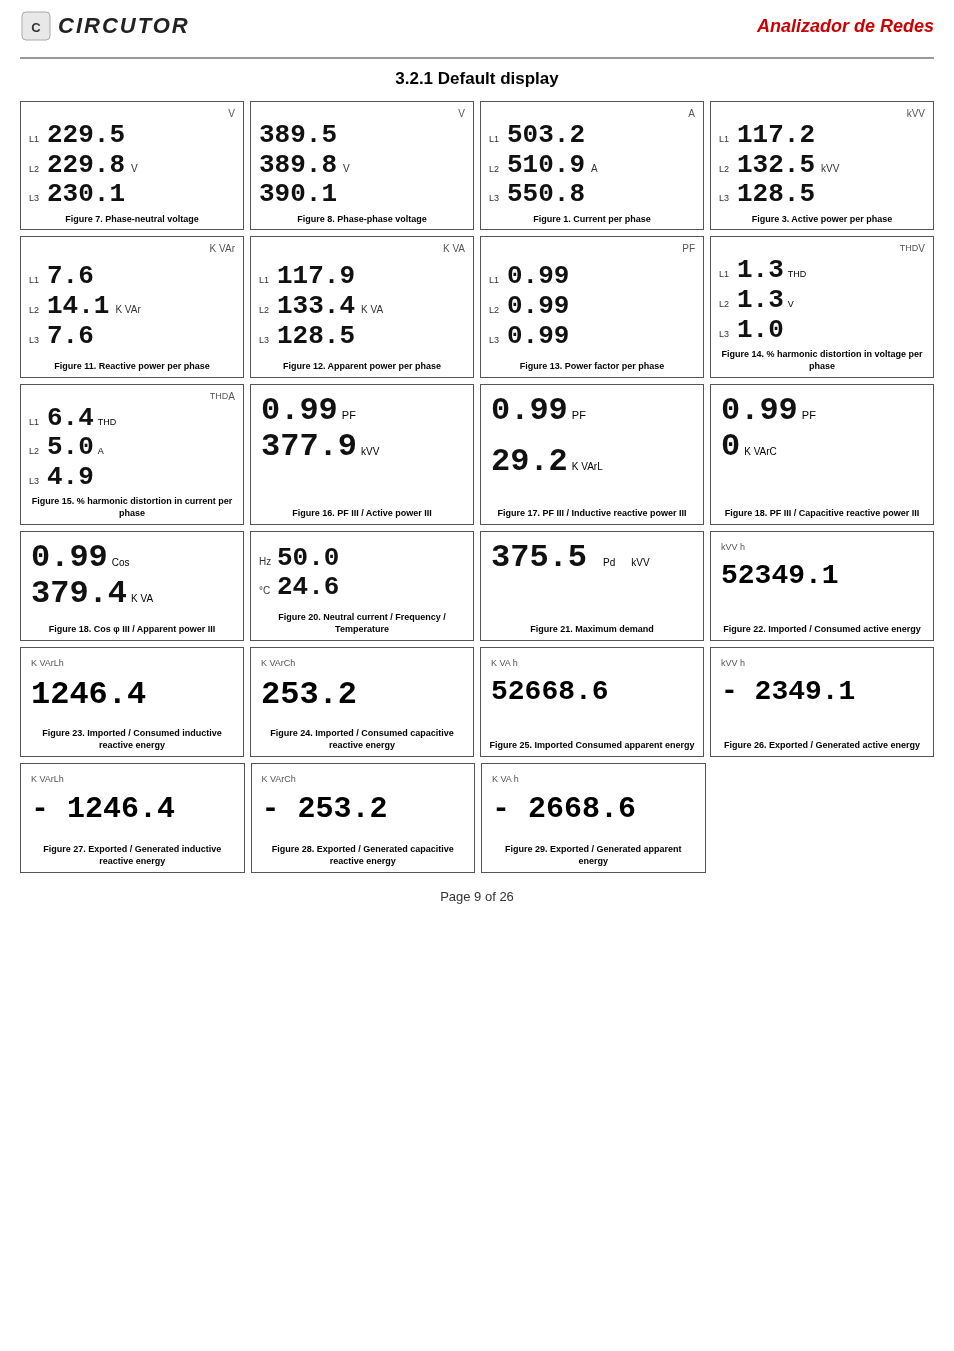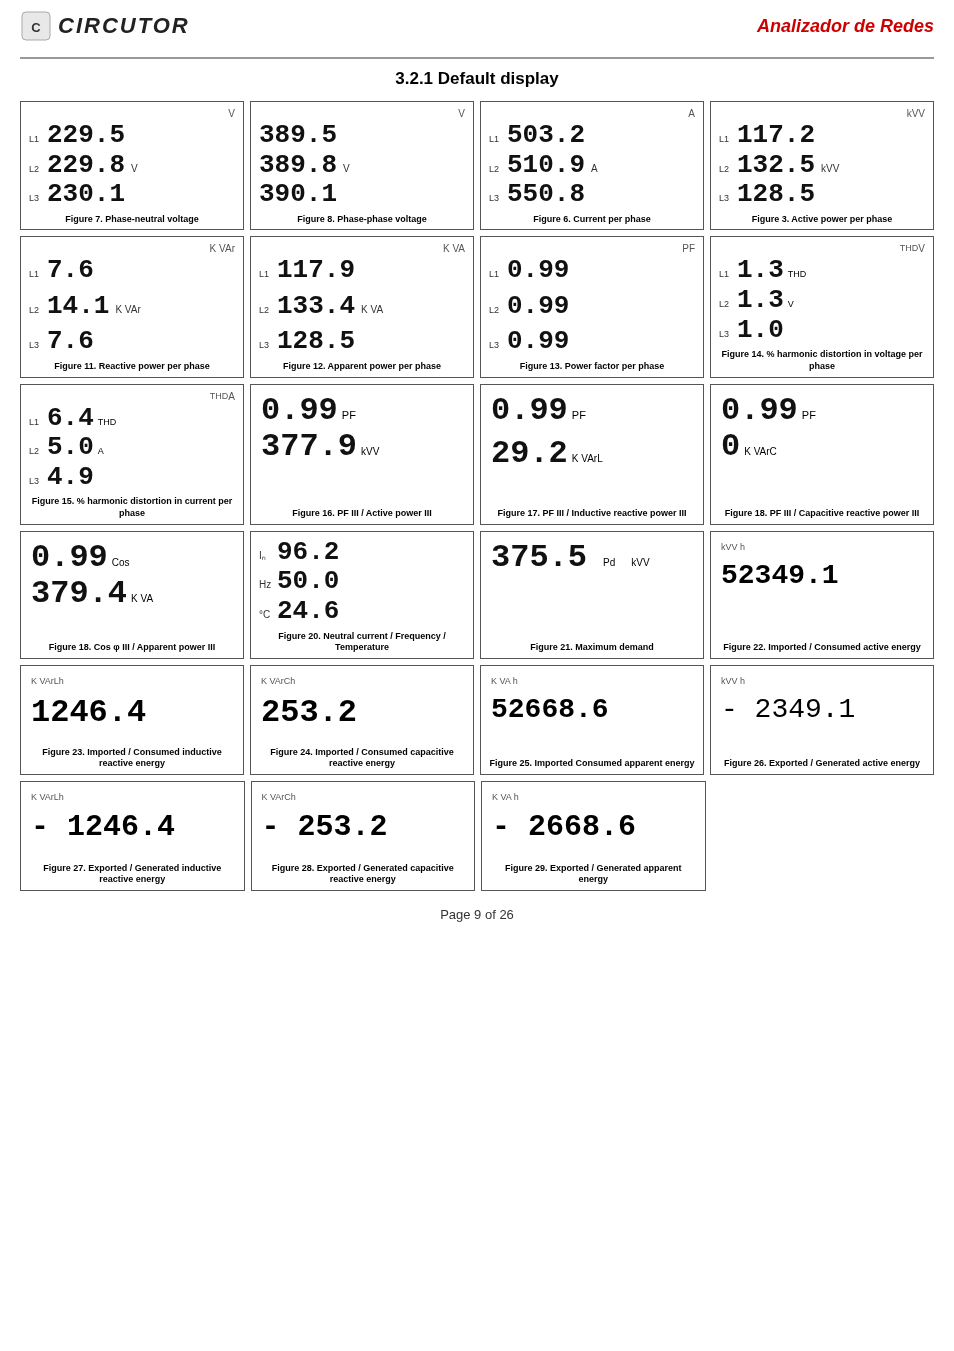--- a/index.html
+++ b/index.html
@@ -43,21 +43,21 @@
       padding: 6px 8px 4px 8px;
       min-height: 110px;
       display: flex;
       flex-direction: column;
       justify-content: space-between;
     }
     .cell-values {
       flex: 1;
       display: flex;
       flex-direction: column;
-      justify-content: space-between;
+      justify-content: center;
     }
     .cell-label {
       font-size: 9px;
       font-weight: bold;
       text-align: center;
       margin-top: 4px;
       line-height: 1.3;
     }
     .phase-row {
       display: flex;
@@ -176,21 +176,21 @@
       <div class="phase-row">
         <span class="phase-tag">L2</span>
         <span class="val-big">510.9</span>
         <span class="val-small-unit">A</span>
       </div>
       <div class="phase-row">
         <span class="phase-tag">L3</span>
         <span class="val-big">550.8</span>
       </div>
     </div>
-    <div class="cell-label">Figure 6. Current per phase</div>
+    <div class="cell-label">Figure 1. Current per phase</div>
   </div>
 
   <div class="cell">
     <div class="cell-inner-unit">kVV</div>
     <div class="cell-values">
       <div class="phase-row">
         <span class="phase-tag">L1</span>
         <span class="val-big">117.2</span>
       </div>
       <div class="phase-row">
@@ -326,21 +326,21 @@
     </div>
     <div class="cell-label">Figure 16. PF III / Active power III</div>
   </div>
 
   <div class="cell">
     <div class="single-val-container">
       <div style="display:flex;align-items:baseline;gap:4px;">
         <span class="val-xlarge">0.99</span>
         <span style="font-size:11px;">PF</span>
       </div>
-      <div style="display:flex;align-items:baseline;gap:4px;margin-top:11px;">
+      <div style="display:flex;align-items:baseline;gap:4px;margin-top:19px;">
         <span class="val-xlarge">29.2</span>
         <span style="font-size:10px;">K VArL</span>
       </div>
     </div>
     <div class="cell-label">Figure 17. PF III / Inductive reactive power III</div>
   </div>
 
   <div class="cell">
     <div class="single-val-container">
       <div style="display:flex;align-items:baseline;gap:4px;">
@@ -367,24 +367,20 @@
       <div style="display:flex;align-items:baseline;gap:4px;margin-top:4px;">
         <span class="val-xlarge">379.4</span>
         <span style="font-size:10px;">K VA</span>
       </div>
     </div>
     <div class="cell-label">Figure 18. Cos φ III / Apparent power III</div>
   </div>
 
   <div class="cell">
     <div class="cell-values">
-      <div class="phase-row">
-        <span class="phase-tag" style="font-size:10px;">Iₙ</span>
-        <span class="val-big">96.2</span>
-      </div>
       <div class="phase-row">
         <span class="phase-tag" style="font-size:10px;">Hz</span>
         <span class="val-big">50.0</span>
       </div>
       <div class="phase-row">
         <span class="phase-tag" style="font-size:10px;">°C</span>
         <span class="val-big">24.6</span>
       </div>
     </div>
     <div class="cell-label">Figure 20. Neutral current / Frequency / Temperature</div>
@@ -441,21 +437,21 @@
         <span style="font-size:28px;font-weight:bold;font-family:'Courier New',monospace;">52668.6</span>
       </div>
     </div>
     <div class="cell-label">Figure 25. Imported Consumed apparent energy</div>
   </div>
 
   <div class="cell">
     <div class="single-val-container">
       <div style="font-size:9px;color:#555;text-align:right;">kVV  h</div>
       <div style="display:flex;align-items:baseline;gap:4px;margin-top:8px;">
-        <span style="font-size:28px;font-weight:normal;font-family:'Courier New',monospace;">- 2349.1</span>
+        <span style="font-size:28px;font-weight:bold;font-family:'Courier New',monospace;">- 2349.1</span>
       </div>
     </div>
     <div class="cell-label">Figure 26. Exported / Generated active energy</div>
   </div>
 </div>
 
 <div style="display:grid;grid-template-columns:repeat(3,1fr);gap:6px;margin-bottom:6px;width:75%;">
 
   <div class="cell">
     <div class="single-val-container">

